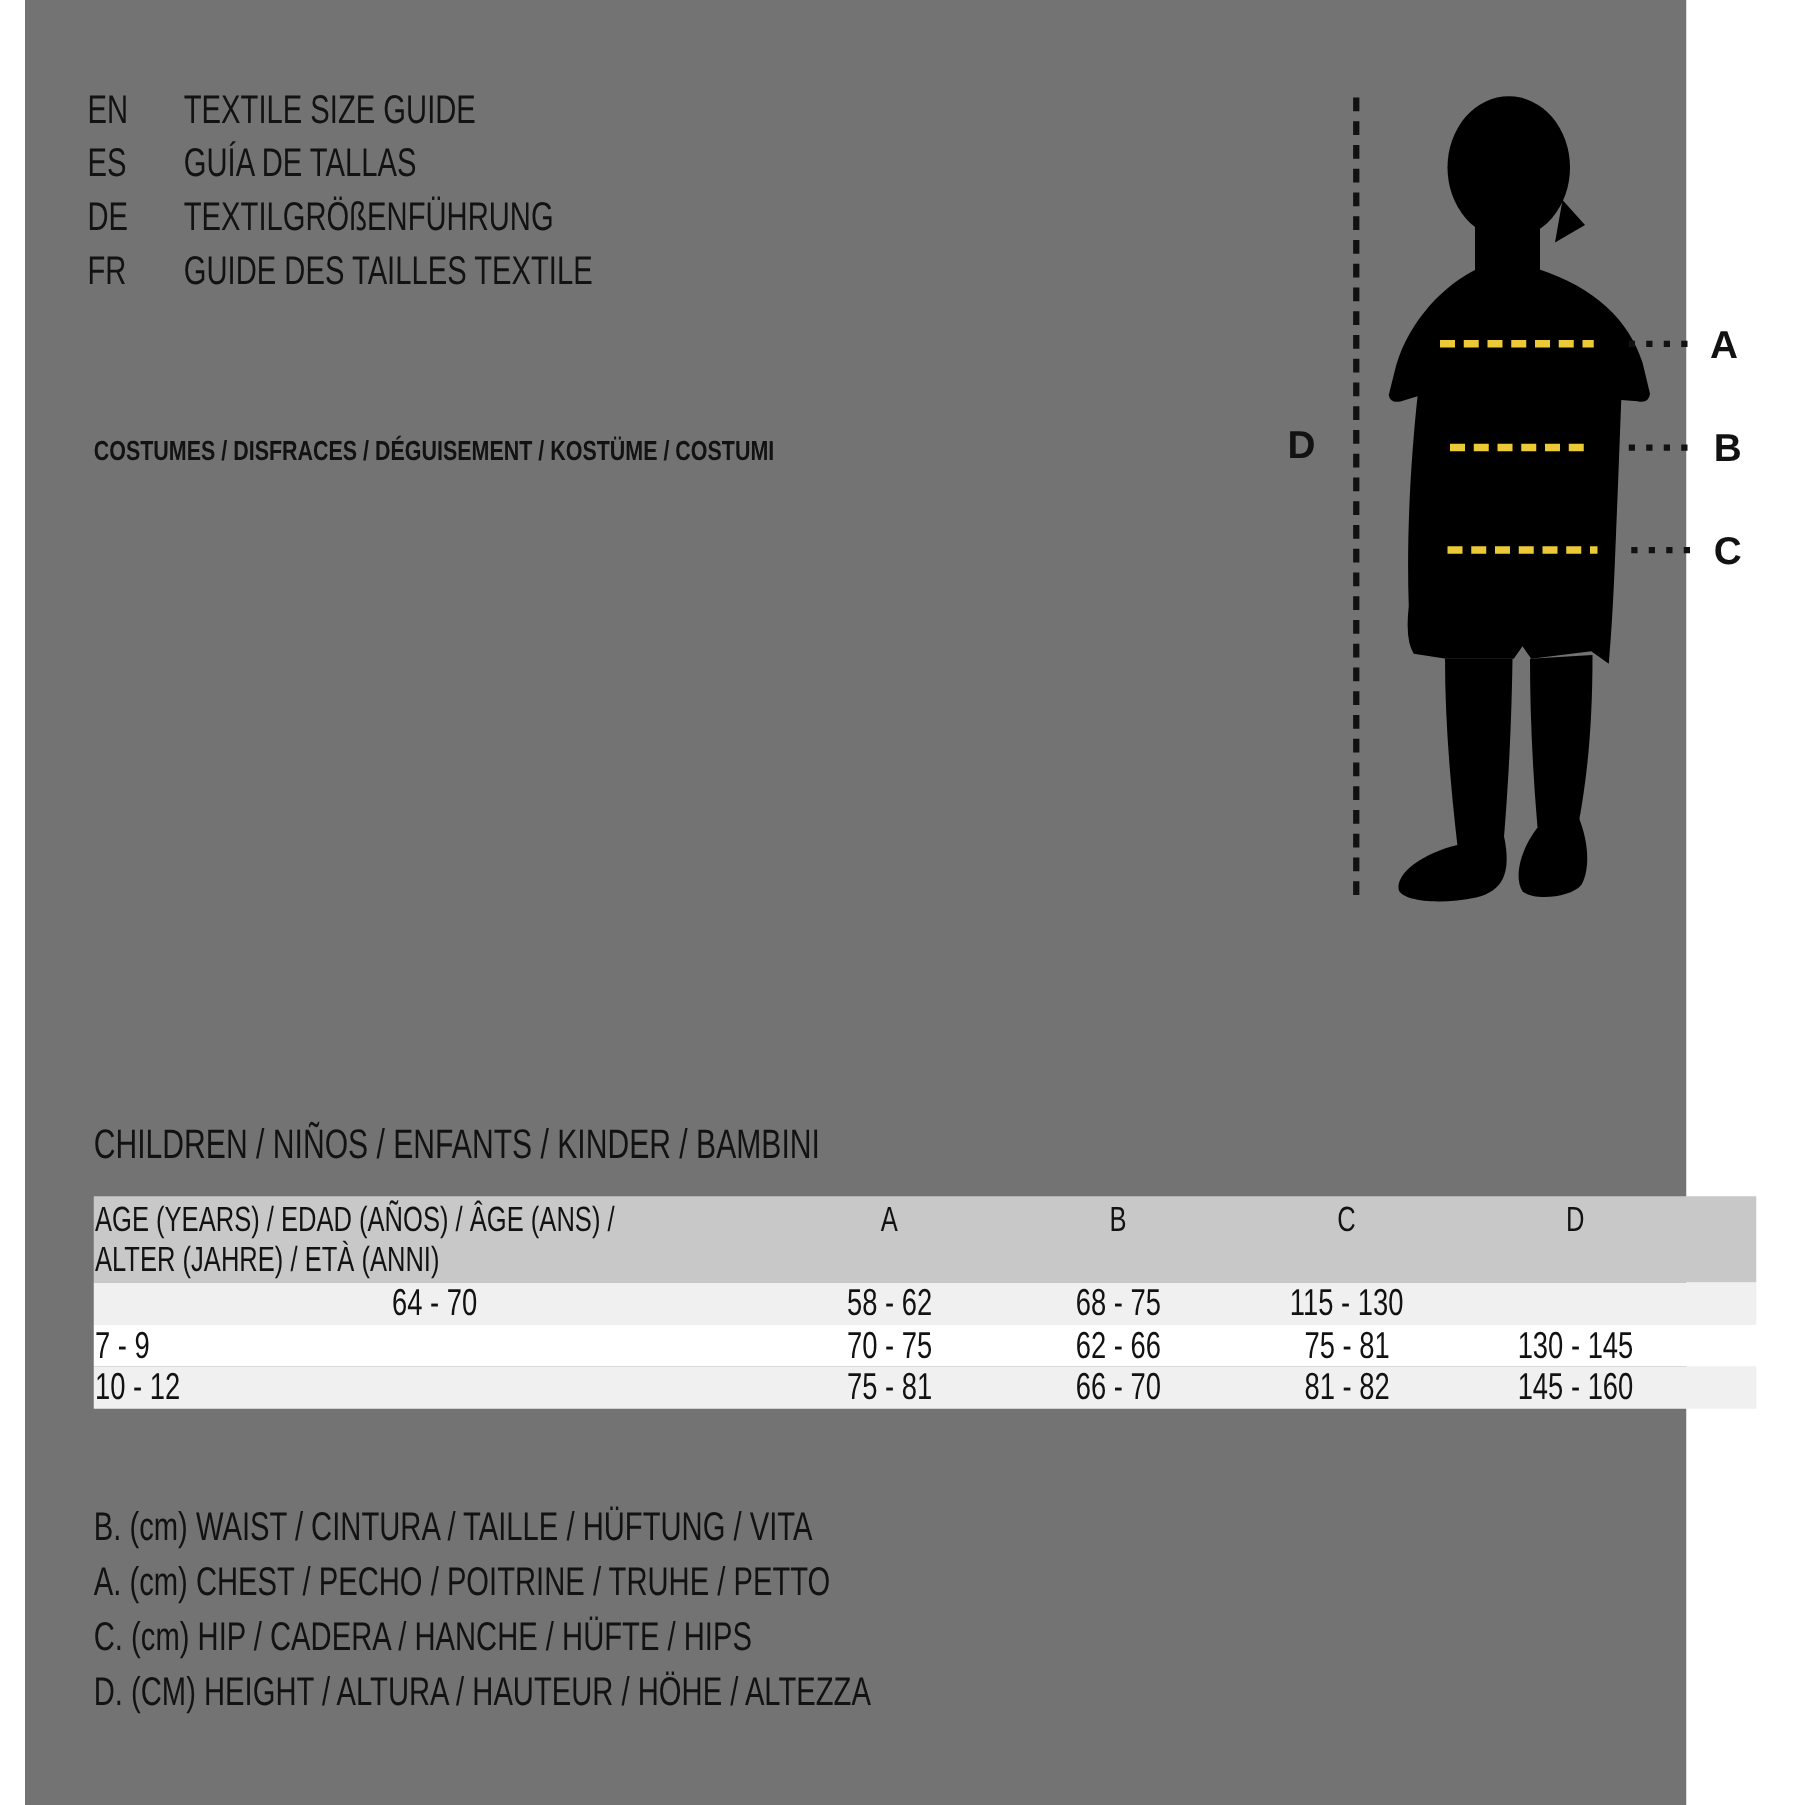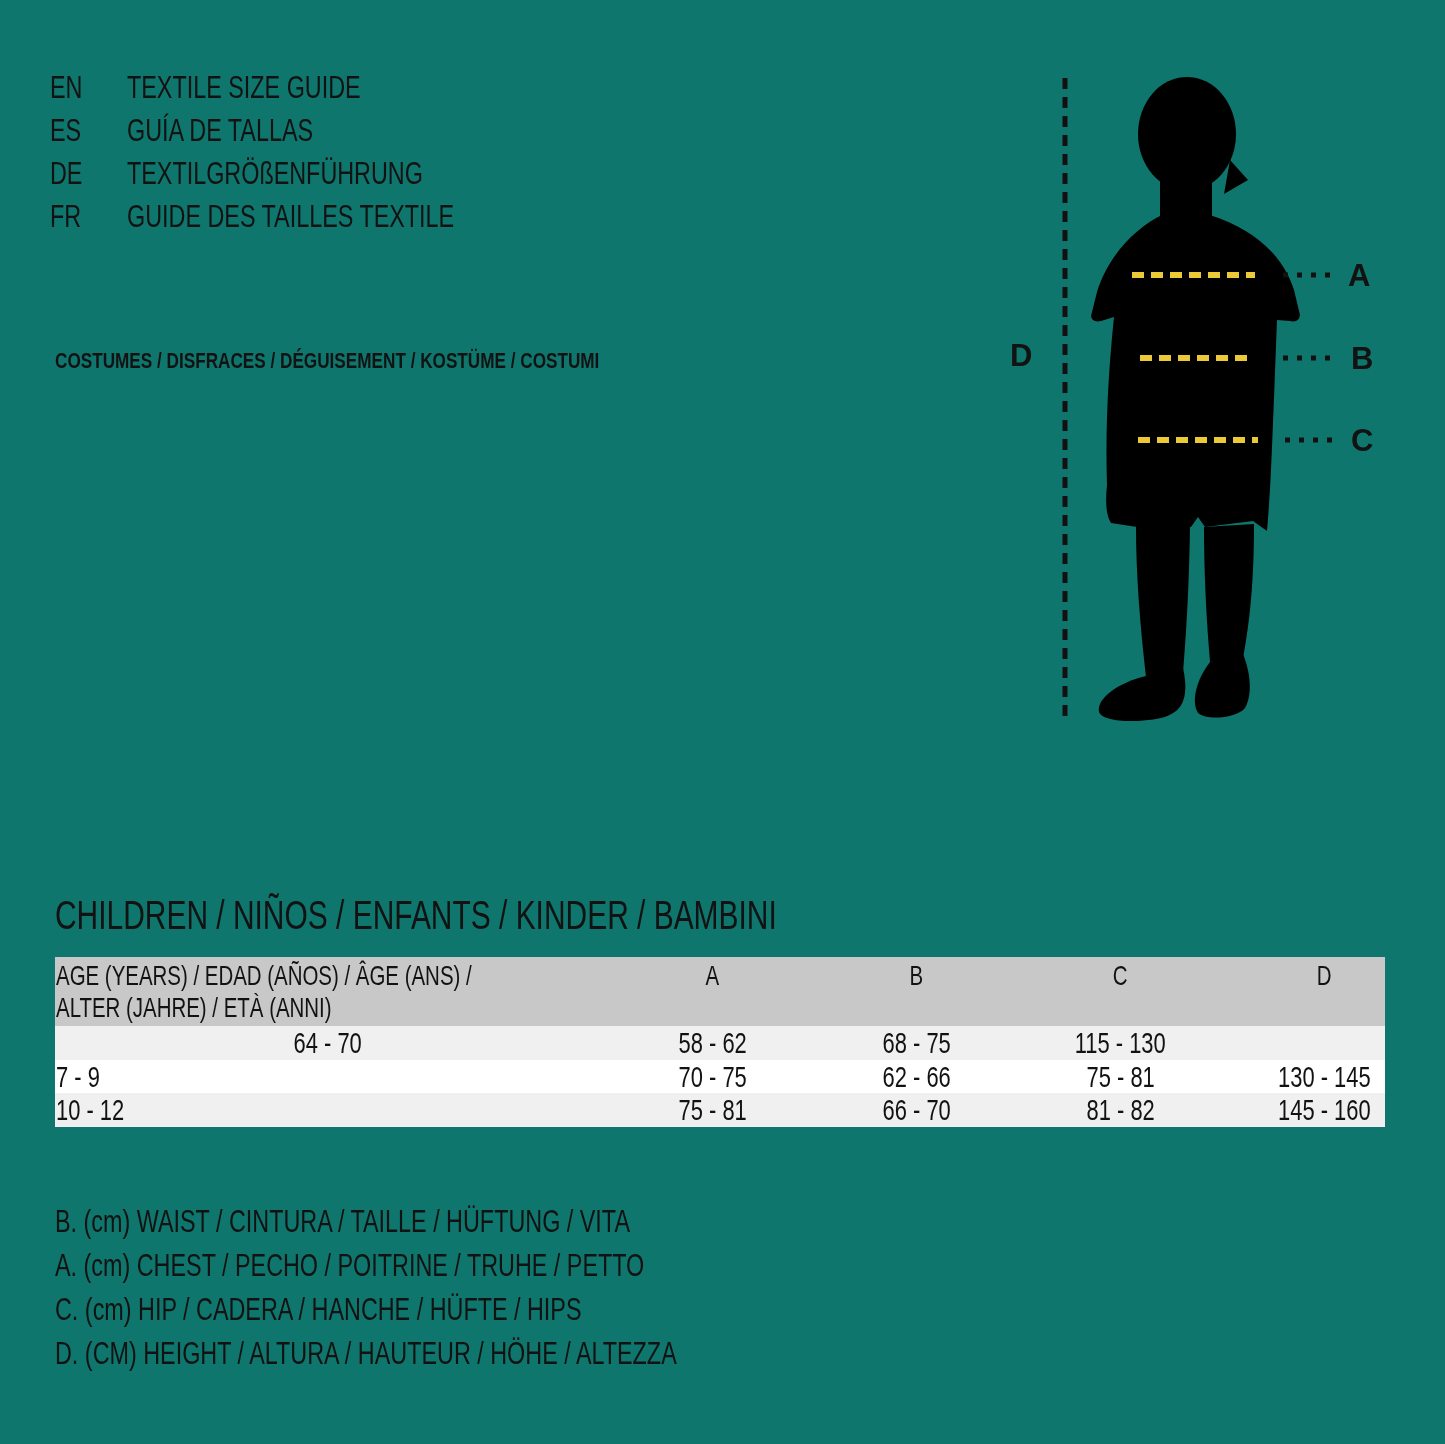--- a/index.html
+++ b/index.html
@@ -1,18 +1,18 @@
 <!DOCTYPE html>
 <html><head>
 <meta charset="utf-8">
 <style>
   html,body{margin:0;padding:0;background:#ffffff;}
   body{width:1445px;height:1444px;overflow:hidden;
        font-family:"Liberation Sans",sans-serif;color:#121212;}
-  .sheet{position:relative;width:1445px;height:1444px;background:#0f766e;}
+  .sheet{position:relative;width:1329px;height:1444px;background:#737373;margin-left:20px;}
 
   
   .t  {display:inline-block;transform:scaleX(.73);transform-origin:0 50%;white-space:nowrap;}
   .tc {display:inline-block;transform:scaleX(.73);transform-origin:50% 50%;white-space:nowrap;}
   .tb {display:inline-block;transform:scaleX(.78);transform-origin:0 50%;white-space:nowrap;font-weight:bold;}
 
   
   .lang-list{position:absolute;left:50px;top:66px;}
   .lang-row{display:flex;height:43px;align-items:center;font-size:32px;}
   .lang-code{width:77px;flex:0 0 77px;}
@@ -21,23 +21,23 @@
 
   
   .figure-svg{position:absolute;left:1040px;top:60px;}
   .measure-label{position:absolute;font-weight:bold;font-size:31px;line-height:31px;}
   .label-a{left:1348px;top:260px;}
   .label-b{left:1351px;top:343px;}
   .label-c{left:1351px;top:425px;}
   .label-d{left:1010px;top:340px;}
 
   
-  .table-title{position:absolute;left:55px;top:896px;font-size:41px;line-height:38px;}
+  .table-title{position:absolute;left:55px;top:896px;font-size:33px;line-height:38px;}
   .size-table{position:absolute;left:55px;top:957px;width:1330px;}
-  .tgrid{display:grid;grid-template-columns:545px 183px 183px 183px 183px 53px;gap:21px;}
+  .tgrid{display:grid;grid-template-columns:545px 183px 183px 183px 183px 53px;}
   .thead{height:69px;align-items:start;}
   .age-head{font-size:28px;line-height:32px;padding:3px 0 0 1px;}
   .col-head{font-size:28px;line-height:32px;text-align:center;padding-top:3px;}
   .trow{height:33.5px;align-items:center;font-size:30px;}
   .age-cell{padding-left:1px;}
   .val-cell{text-align:center;}
 
   
   .legend{position:absolute;left:55px;top:1199px;}
   .legend-line{height:44px;display:flex;align-items:center;font-size:32px;}

